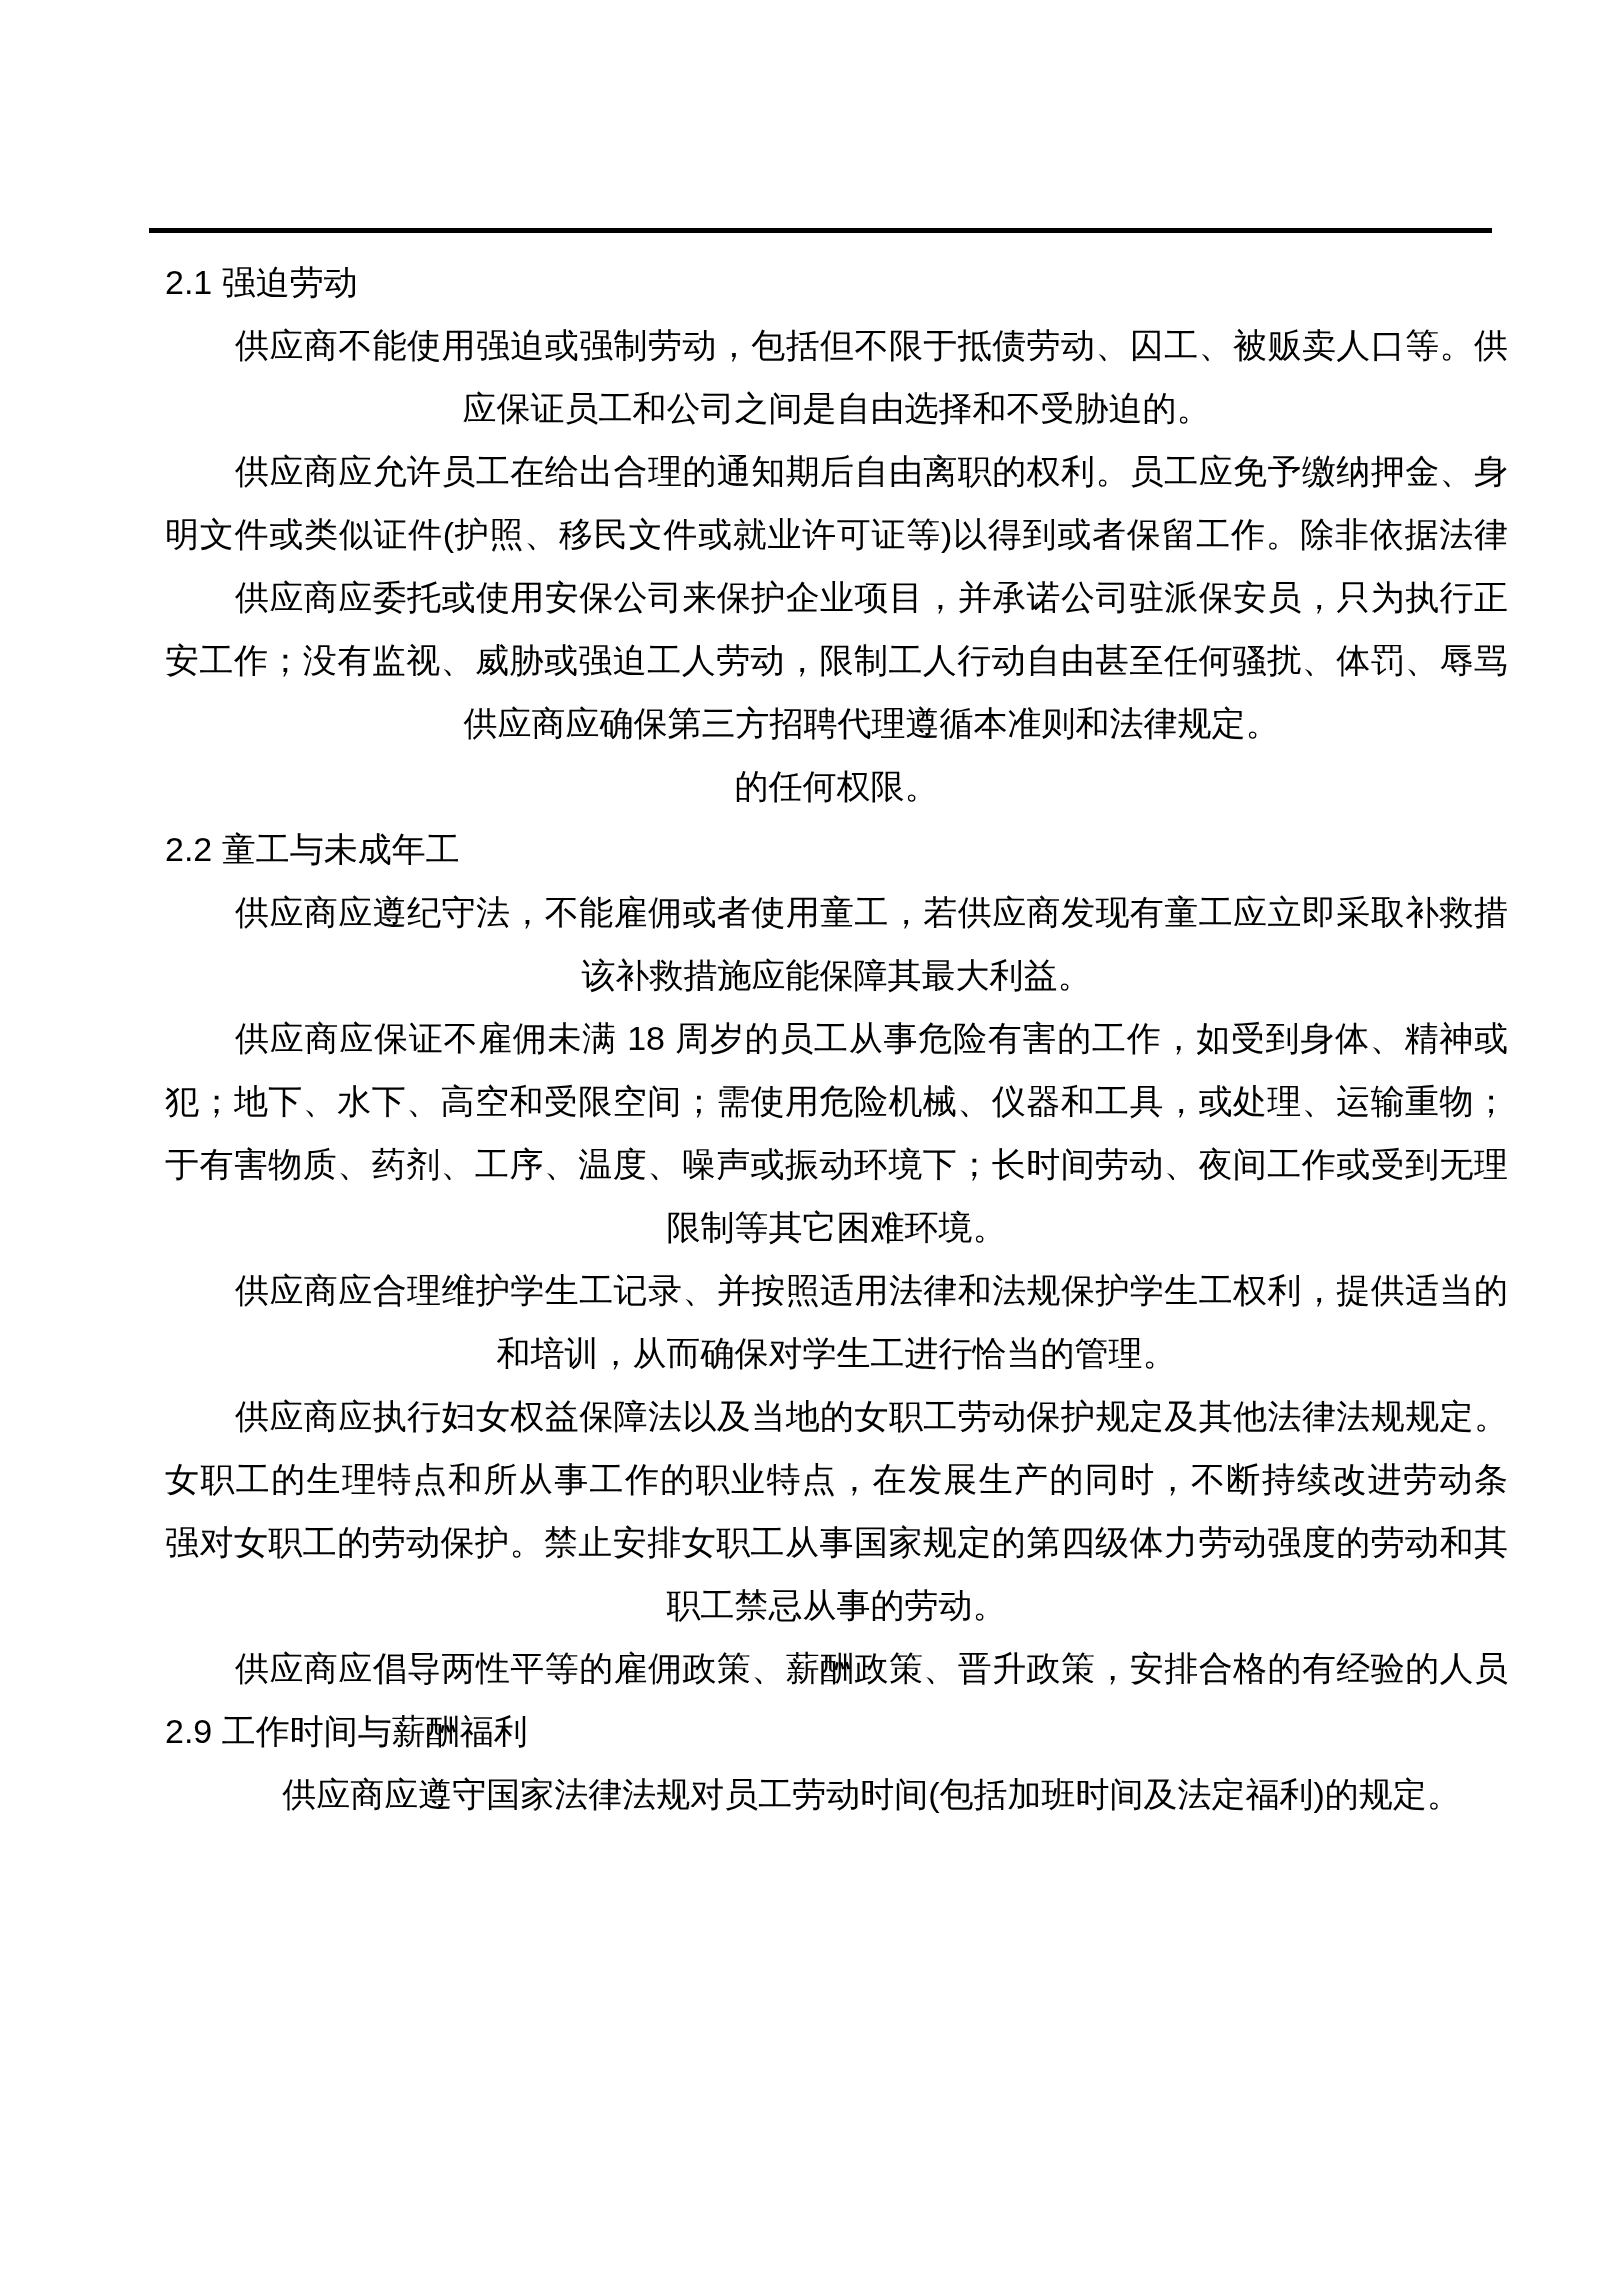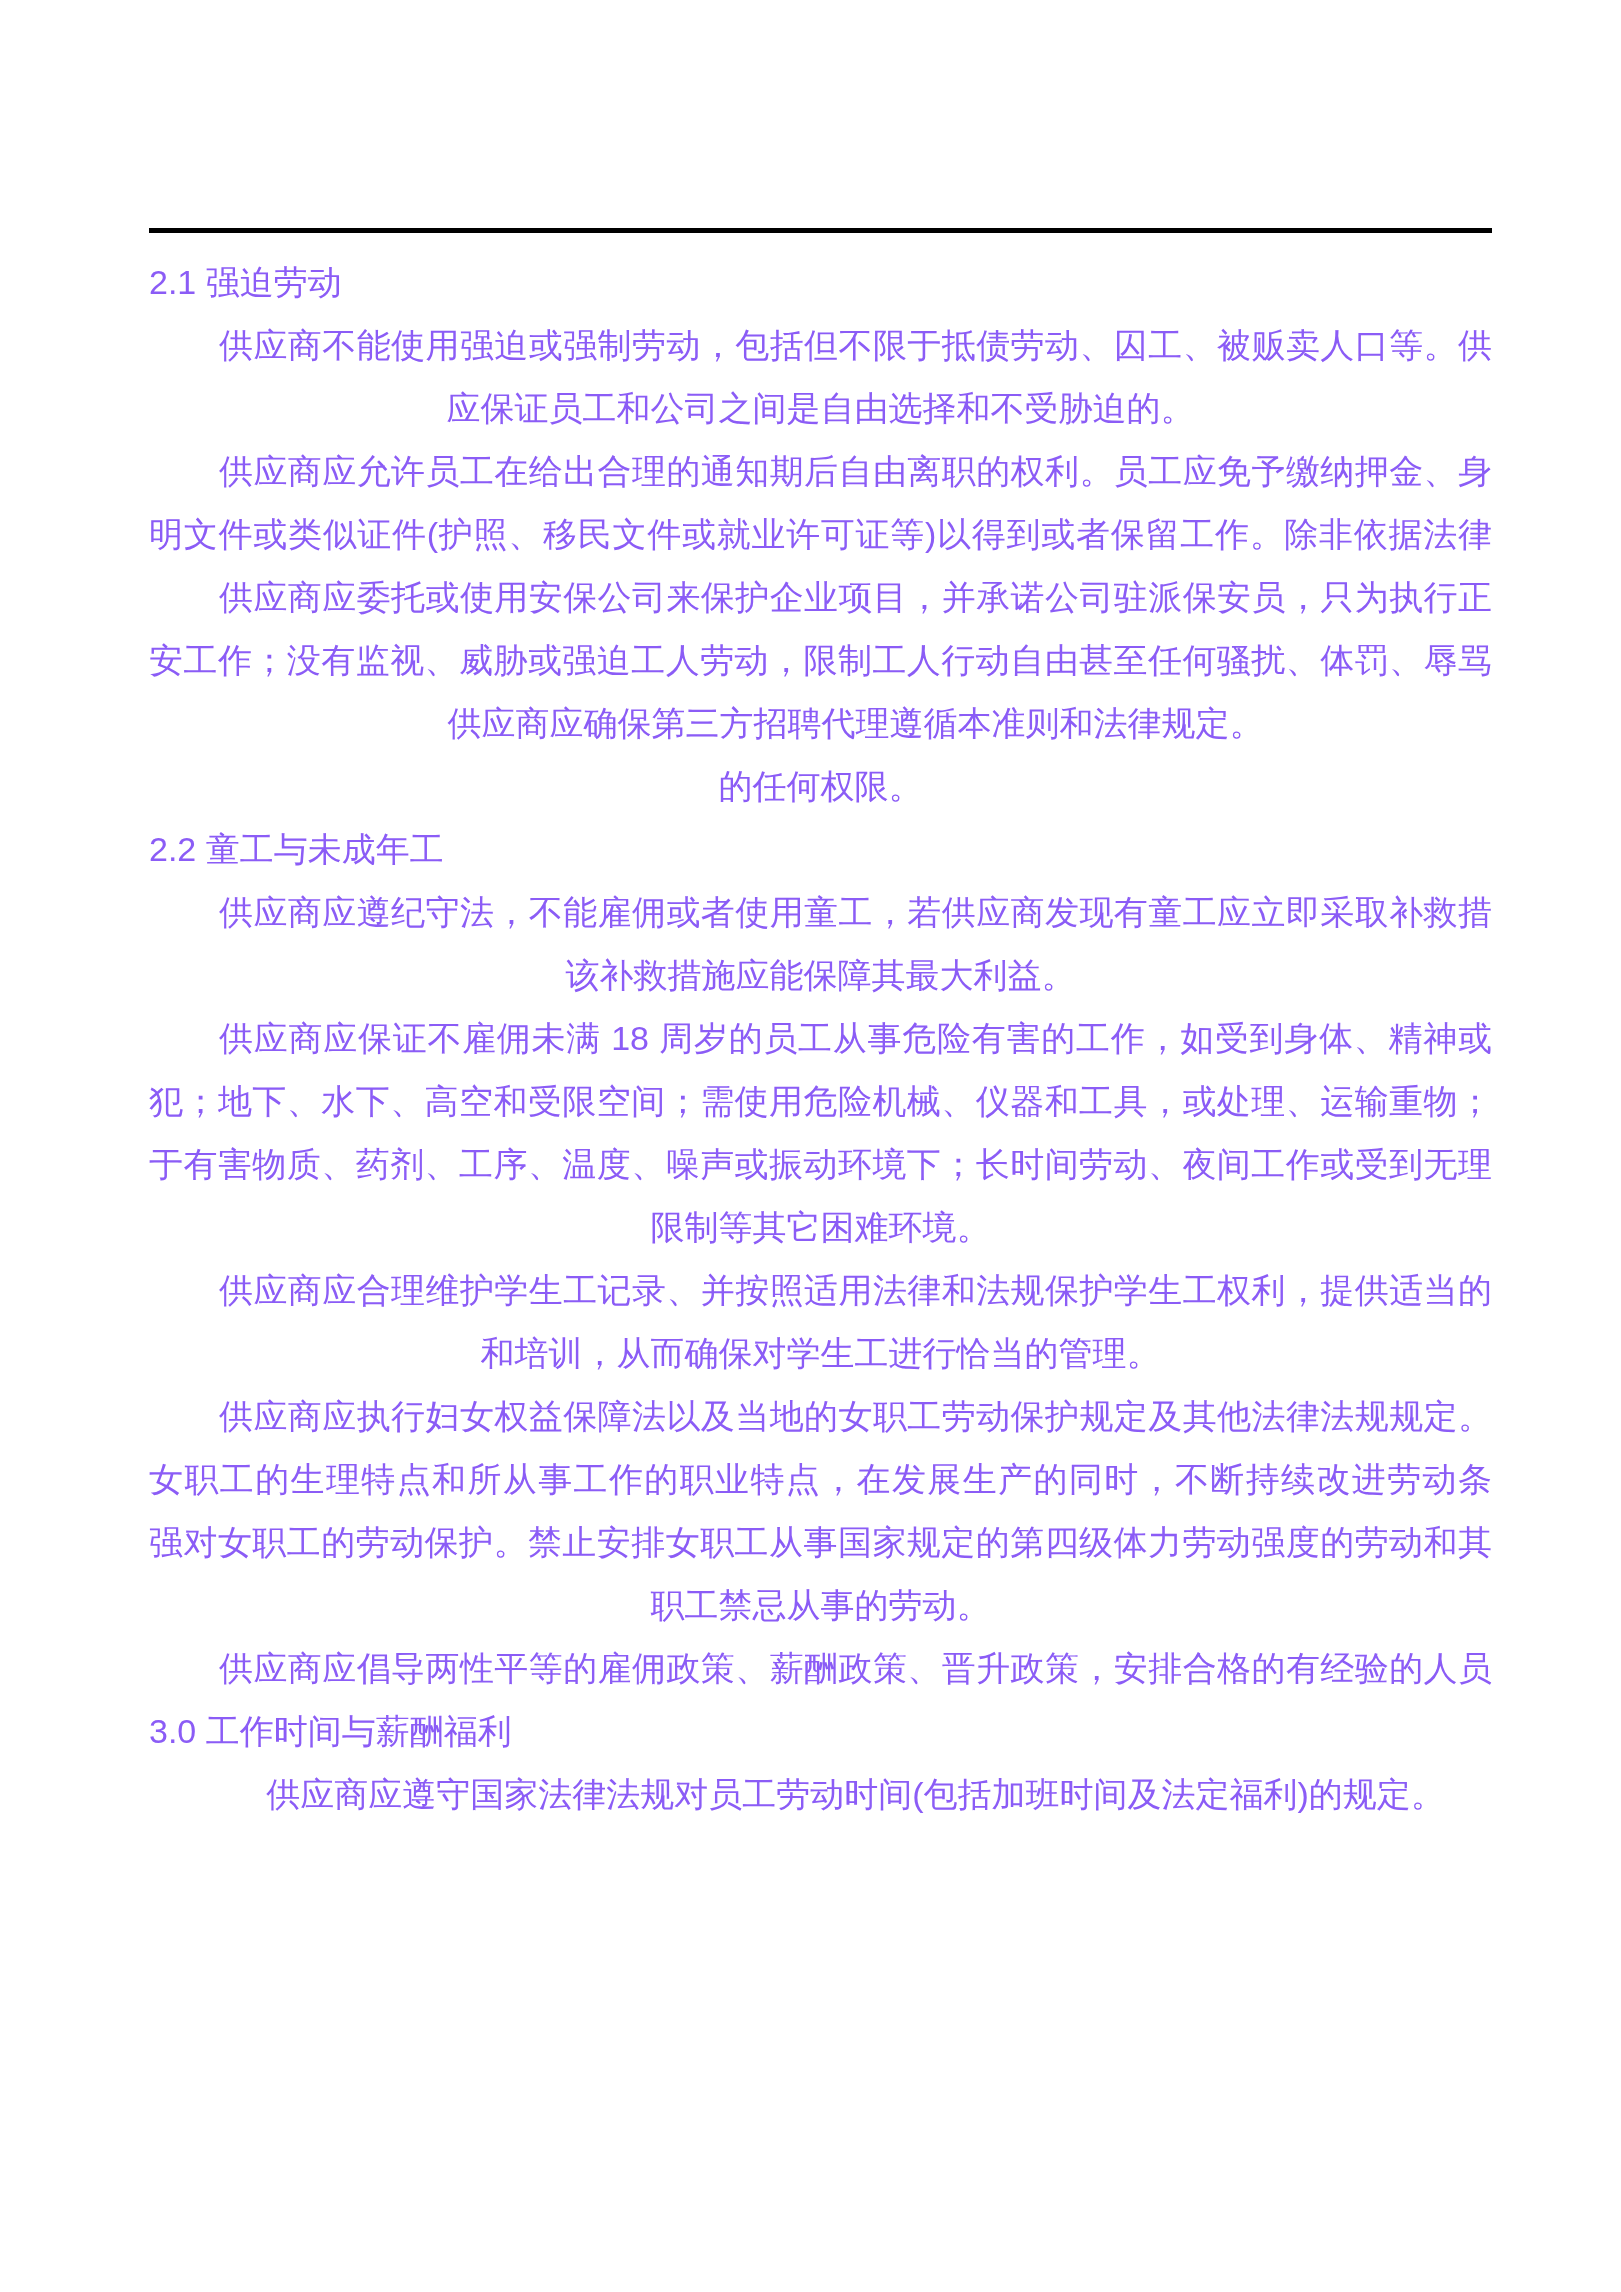--- a/index.html
+++ b/index.html
@@ -52,21 +52,21 @@
   }
   .line.heading {
     text-align: left;
   }
 </style>
 </head>
 <body>
 
 <div class="page" style="background: rgb(255, 255, 255);">
   <div class="header-rule" style="background: rgb(0, 0, 0);"></div>
-  <div class="content" id="doc-content" style="color: #8b5cf6;">
+  <div class="content" id="doc-content" style="color: #000000; margin-left: 16px;">
       <div class="line heading">2.1 强迫劳动</div>
       <div class="line indent fill">供应商不能使用强迫或强制劳动，包括但不限于抵债劳动、囚工、被贩卖人口等。供应商</div>
       <div class="line">应保证员工和公司之间是自由选择和不受胁迫的。</div>
       <div class="line indent fill">供应商应允许员工在给出合理的通知期后自由离职的权利。员工应免予缴纳押金、身份证</div>
       <div class="line fill">明文件或类似证件(护照、移民文件或就业许可证等)以得到或者保留工作。除非依据法律要求</div>
       <div class="line indent fill">供应商应委托或使用安保公司来保护企业项目，并承诺公司驻派保安员，只为执行正常保</div>
       <div class="line fill">安工作；没有监视、威胁或强迫工人劳动，限制工人行动自由甚至任何骚扰、体罚、辱骂员工</div>
       <div class="line indent">供应商应确保第三方招聘代理遵循本准则和法律规定。</div>
       <div class="line">的任何权限。</div>
       <div class="line heading">2.2 童工与未成年工</div>
@@ -76,17 +76,17 @@
       <div class="line fill">犯；地下、水下、高空和受限空间；需使用危险机械、仪器和工具，或处理、运输重物；暴露</div>
       <div class="line fill">于有害物质、药剂、工序、温度、噪声或振动环境下；长时间劳动、夜间工作或受到无理由的</div>
       <div class="line">限制等其它困难环境。</div>
       <div class="line indent fill">供应商应合理维护学生工记录、并按照适用法律和法规保护学生工权利，提供适当的支持</div>
       <div class="line">和培训，从而确保对学生工进行恰当的管理。</div>
       <div class="line indent fill">供应商应执行妇女权益保障法以及当地的女职工劳动保护规定及其他法律法规规定。根据</div>
       <div class="line fill">女职工的生理特点和所从事工作的职业特点，在发展生产的同时，不断持续改进劳动条件，加</div>
       <div class="line fill">强对女职工的劳动保护。禁止安排女职工从事国家规定的第四级体力劳动强度的劳动和其它女</div>
       <div class="line">职工禁忌从事的劳动。</div>
       <div class="line indent fill">供应商应倡导两性平等的雇佣政策、薪酬政策、晋升政策，安排合格的有经验的人员作为</div>
-      <div class="line heading">3.0 工作时间与薪酬福利</div>
+      <div class="line heading">2.9 工作时间与薪酬福利</div>
       <div class="line indent">供应商应遵守国家法律法规对员工劳动时间(包括加班时间及法定福利)的规定。</div>
     </div>
 </div>
 
 
 </body></html>

